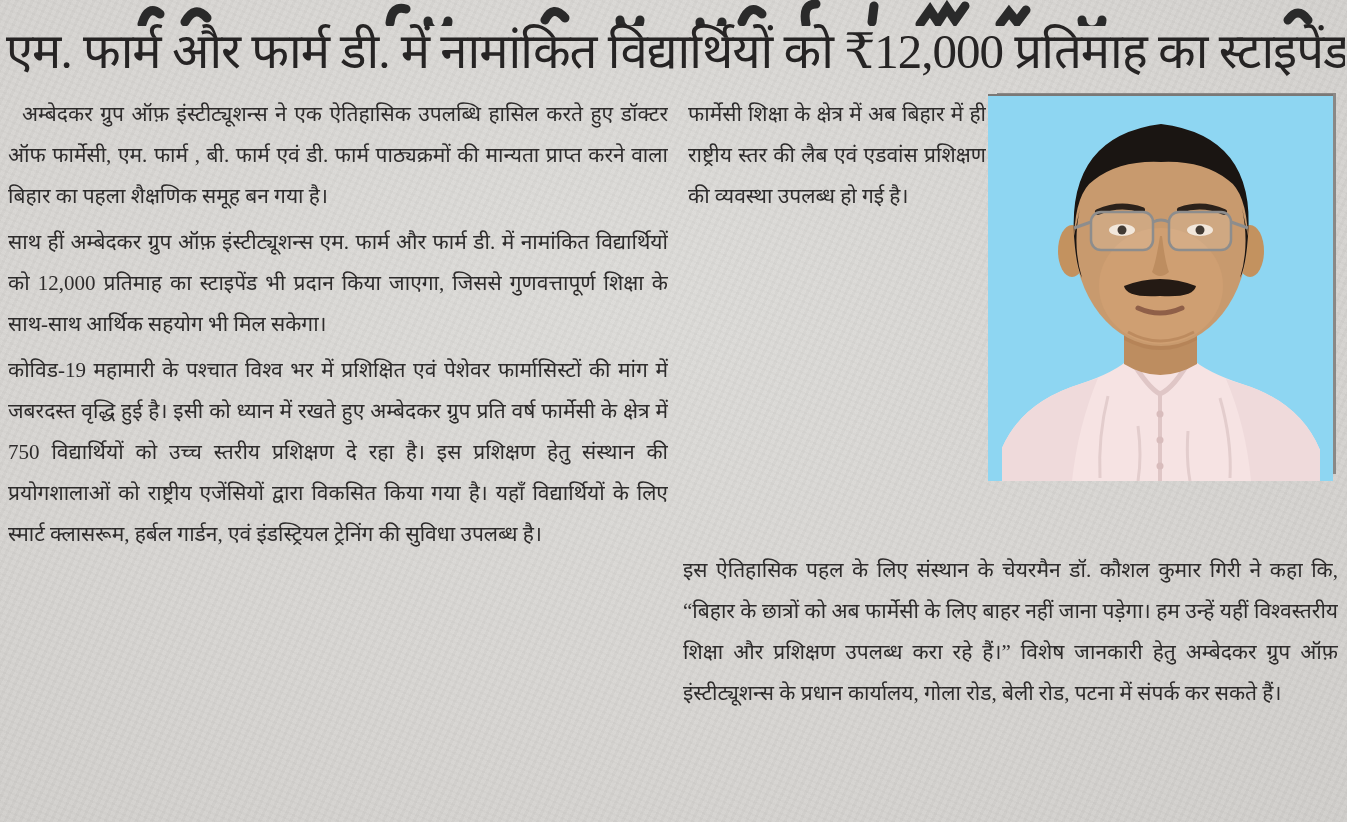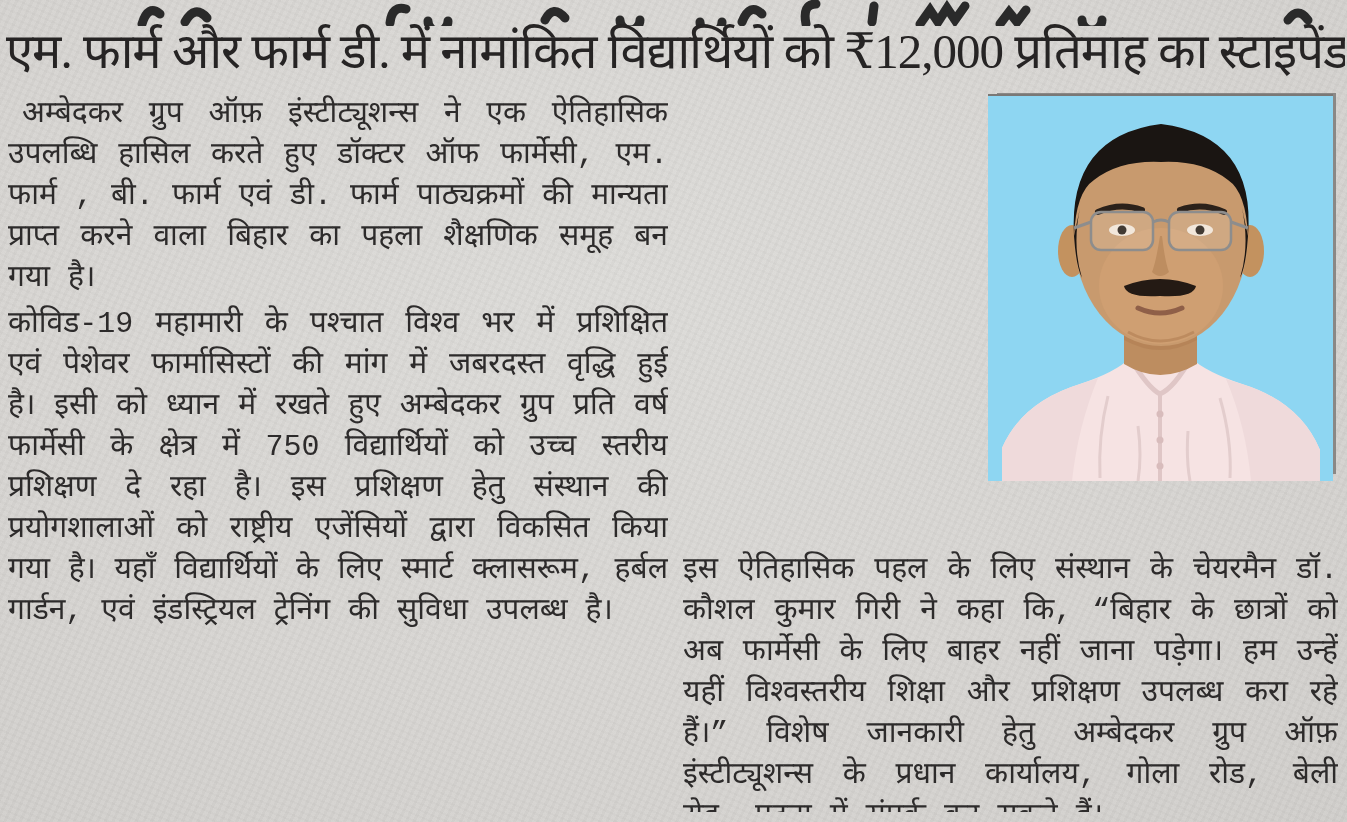--- a/index.html
+++ b/index.html
@@ -27,26 +27,25 @@
     font-size: 49px; line-height: 76px;
     font-weight: 400;
     letter-spacing: -1px;
     color: #262424;
     white-space: nowrap;
     overflow: hidden;
   }
   
   .bodytext p {
     margin: 0 0 5px 0;
-    font-size: 30px;
+    font-size: 21px;
     line-height: 41px;
     color: #2d2b2b;
     text-align: justify;
     text-justify: inter-word;
-    font-family: Liberation Mono, monospace;
   }
   .bodytext p.indent-first { text-indent: 14px; }
   .col-left {
     position: absolute; left: 8px; top: 94px; width: 660px; height: 722px;
     overflow: hidden;
   }
   .col-right-top {
     position: absolute; left: 688px; top: 94px; width: 298px; height: 458px;
     overflow: hidden;
   }
@@ -83,24 +82,26 @@
       <path d="M1000 24 l9 -12 8 10 9 -12"></path>
       <path d="M1082 20 a10 10 0 1 0 20 0"></path>
       <path d="M1288 20 q10 -14 20 0"></path>
     </g>
   </svg>
 
   <div class="headline">एम. फार्म और फार्म डी. में नामांकित विद्यार्थियों को ₹12,000 प्रतिमाह का स्टाइपेंड</div>
 
   <div class="col-left bodytext">
     <p class="indent-first">अम्बेदकर ग्रुप ऑफ़ इंस्टीट्यूशन्स ने एक ऐतिहासिक उपलब्धि हासिल करते हुए डॉक्टर ऑफ फार्मेसी, एम. फार्म , बी. फार्म एवं डी. फार्म पाठ्यक्रमों की मान्यता प्राप्त करने वाला बिहार का पहला शैक्षणिक समूह बन गया है।</p>
+    <p>साथ हीं अम्बेदकर ग्रुप ऑफ़ इंस्टीट्यूशन्स एम. फार्म और फार्म डी. में नामांकित विद्यार्थियों को 12,000 प्रतिमाह का स्टाइपेंड भी प्रदान किया जाएगा, जिससे गुणवत्तापूर्ण शिक्षा के साथ-साथ आर्थिक सहयोग भी मिल सकेगा।</p>
     <p>कोविड-19 महामारी के पश्चात विश्व भर में प्रशिक्षित एवं पेशेवर फार्मासिस्टों की मांग में जबरदस्त वृद्धि हुई है। इसी को ध्यान में रखते हुए अम्बेदकर ग्रुप प्रति वर्ष फार्मेसी के क्षेत्र में 750 विद्यार्थियों को उच्च स्तरीय प्रशिक्षण दे रहा है। इस प्रशिक्षण हेतु संस्थान की प्रयोगशालाओं को राष्ट्रीय एजेंसियों द्वारा विकसित किया गया है। यहाँ विद्यार्थियों के लिए स्मार्ट क्लासरूम, हर्बल गार्डन, एवं इंडस्ट्रियल ट्रेनिंग की सुविधा उपलब्ध है।</p>
   </div>
 
   <div class="col-right-top bodytext">
+    <p>फार्मेसी शिक्षा के क्षेत्र में अब बिहार में ही राष्ट्रीय स्तर की लैब एवं एडवांस प्रशिक्षण की व्यवस्था उपलब्ध हो गई है।</p>
   </div>
 
   <div class="col-right-bottom bodytext">
     <p>इस ऐतिहासिक पहल के लिए संस्थान के चेयरमैन डॉ. कौशल कुमार गिरी ने कहा कि, “बिहार के छात्रों को अब फार्मेसी के लिए बाहर नहीं जाना पड़ेगा। हम उन्हें यहीं विश्वस्तरीय शिक्षा और प्रशिक्षण उपलब्ध करा रहे हैं।” विशेष जानकारी हेतु अम्बेदकर ग्रुप ऑफ़ इंस्टीट्यूशन्स के प्रधान कार्यालय, गोला रोड, बेली रोड, पटना में संपर्क कर सकते हैं।</p>
   </div>
 
   <div class="photo-frame">
     <svg width="345" height="385" viewBox="0 0 345 385" xmlns="http://www.w3.org/2000/svg">
 
       <rect x="0" y="0" width="345" height="385" fill="#8ed6f2"></rect>

